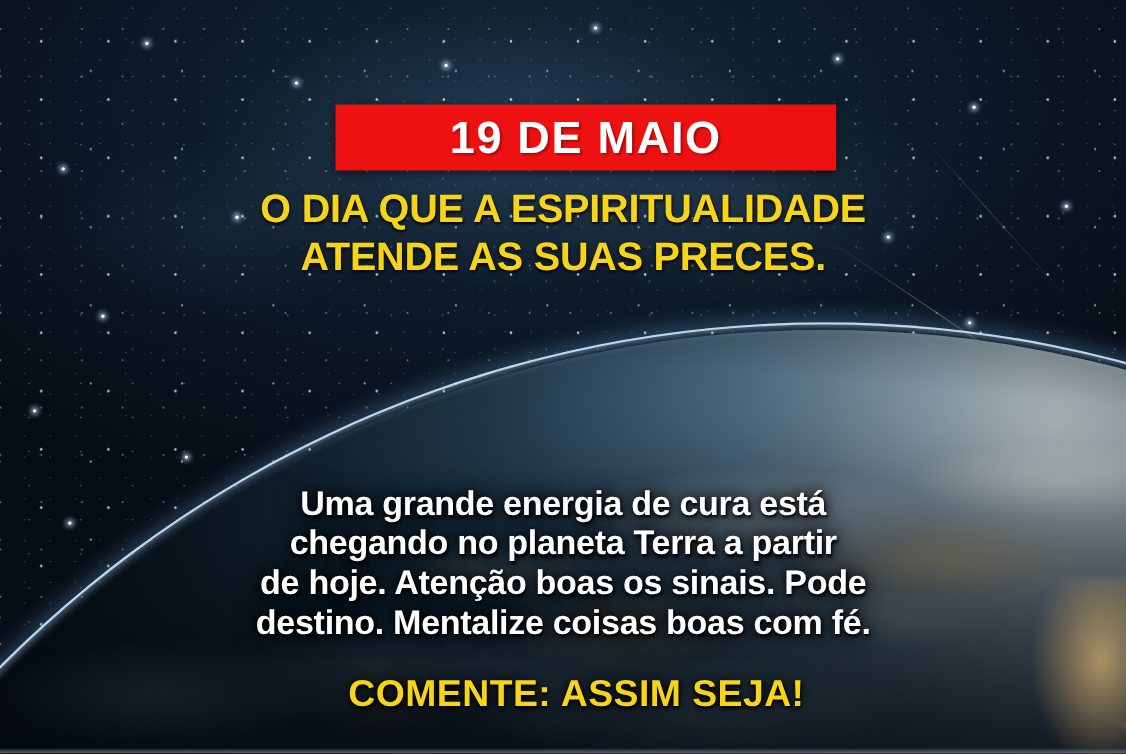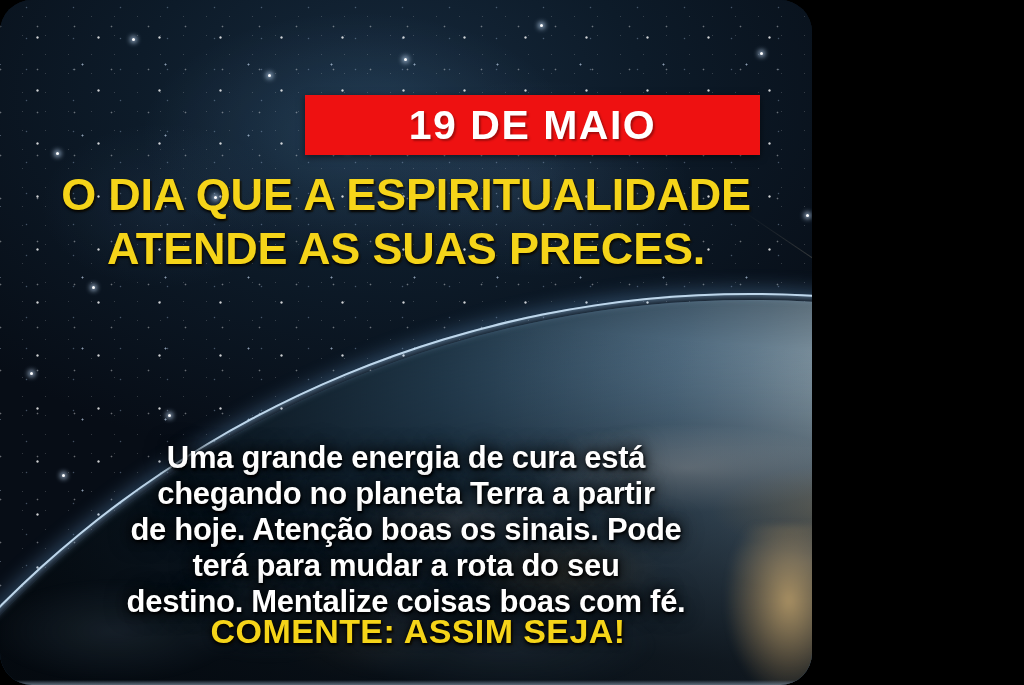--- a/index.html
+++ b/index.html
@@ -7,24 +7,23 @@
 
   html, body {
     width:1024px; height:685px;
     background:#000;
     font-family:"Liberation Sans", sans-serif;
     overflow:hidden;
   }
 
   #poster {
     position:relative;
-    width:812px; height:685px;
+    width:1024px; height:685px;
     overflow:hidden;
     background:#070d16;
-    border-radius:32px;
   }
 
   
   .space-base {
     position:absolute; inset:0;
     background:
       radial-gradient(ellipse 70% 55% at 48% 14%, #16293c 0%, #0d1b29 45%, #070d16 100%),
       linear-gradient(180deg, #08111c 0%, #0c1a27 40%, #091521 100%);
   }
   
@@ -189,21 +188,21 @@
     line-height:1;
     white-space:nowrap;
     text-shadow:2px 2px 2px rgba(0,0,0,.30);
   }
 
   .headline {
     position:absolute;
     left:0; right:0; top:168px;
     text-align:center;
     color:#F5D419;
-    font-size:45px;
+    font-size:36px;
     font-weight:bold;
     line-height:1.20;
     letter-spacing:-0.2px;
     text-shadow:
       0 2px 3px rgba(0,0,0,.85),
       2px 2px 1px rgba(30,20,0,.55);
   }
   .headline .line { display:block; white-space:nowrap; }
 
   .body-copy {
@@ -294,20 +293,19 @@
 
     <div class="headline">
       <span class="line">O DIA QUE A ESPIRITUALIDADE</span>
       <span class="line">ATENDE AS SUAS PRECES.</span>
     </div>
 
     <div class="body-copy">
       <span class="line">Uma grande energia de cura está</span>
       <span class="line">chegando no planeta Terra a partir</span>
       <span class="line">de hoje. Atenção boas os sinais. Pode</span>
-      <span class="line">terá para mudar a rota do seu</span>
       <span class="line">destino. Mentalize coisas boas com fé.</span>
     </div>
 
     <div class="cta">COMENTE: ASSIM SEJA!</div>
 
   </div>
 </div>
 
 </body></html>

